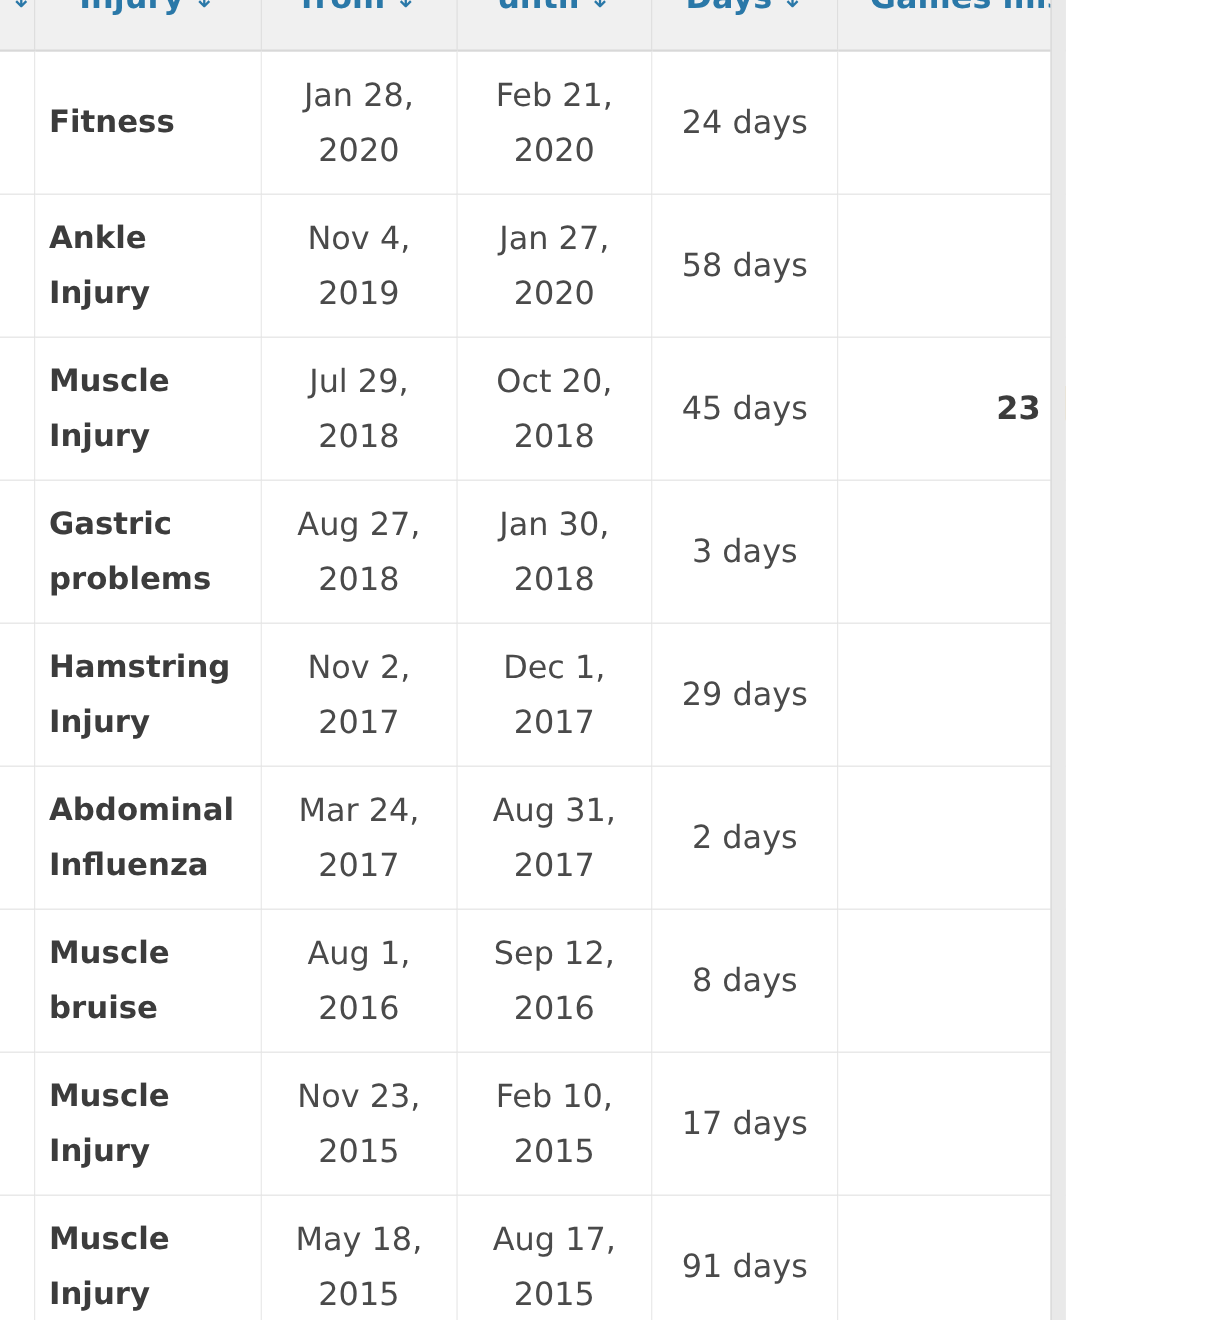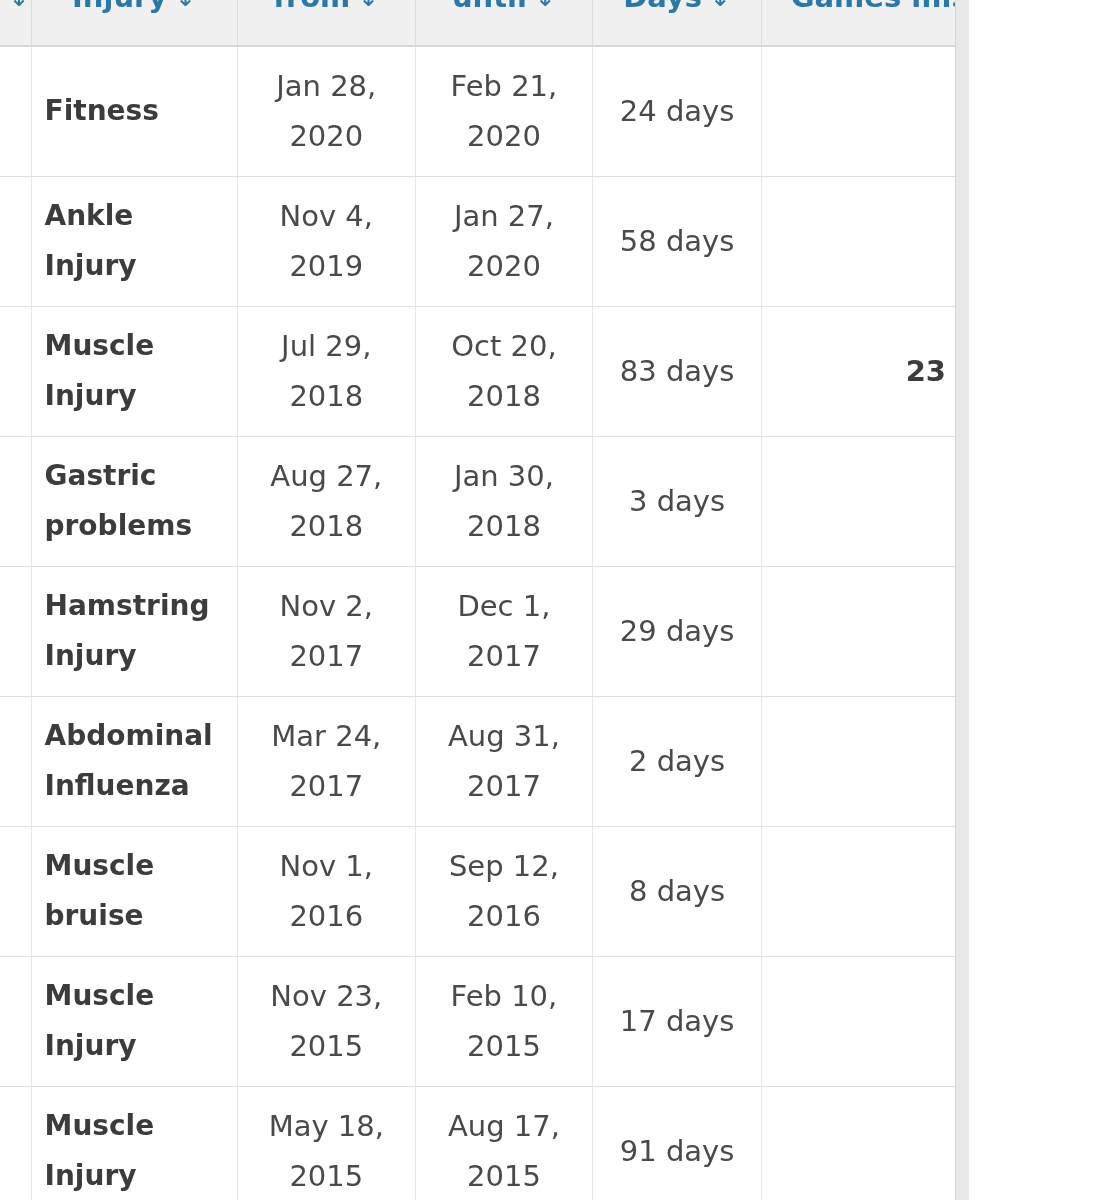--- a/index.html
+++ b/index.html
@@ -252,21 +252,21 @@
                 <path d="M11 32 C15 37 29 37 33 32" stroke="#9fb2dc" stroke-width="2.5" fill="none"></path>
               </svg>
             </div>
           </td>
         </tr>
         <tr>
           <td class="cell-idx"></td>
           <td class="cell-injury">Muscle Injury</td>
           <td class="cell-date">Jul 29, 2018</td>
           <td class="cell-date">Oct 20, 2018</td>
-          <td class="cell-days">83 days</td>
+          <td class="cell-days">45 days</td>
           <td class="cell-games">
             <div class="games-inner">
               <span class="games-count">23</span>
               <svg class="badge" viewBox="0 0 44 48" xmlns="http://www.w3.org/2000/svg">
                 <path d="M3 4 H41 V27 C41 38 33 44 22 47 C11 44 3 38 3 27 Z" fill="#e3b23c"></path>
                 <path d="M5.5 6.5 H21 V20 H5.5 Z" fill="#ffffff"></path>
                 <rect x="11.2" y="8" width="4.2" height="11" fill="#dc0a2d"></rect>
                 <rect x="7" y="11.5" width="12.5" height="4.2" fill="#dc0a2d"></rect>
                 <path d="M23 6.5 H38.5 V20 H23 Z" fill="#f2c500"></path>
                 <rect x="24.2" y="6.5" width="2.6" height="13.5" fill="#dc0a2d"></rect>
@@ -376,21 +376,21 @@
                 <path d="M33.8 22.5 H38.5 V28 C38.5 32 36.4 36 33.2 39 L29.1 41.3 C31 39.5 33.8 35.5 33.8 28 Z" fill="#004d98"></path>
                 <circle cx="22" cy="31.5" r="4.2" fill="#f2c500"></circle>
                 <circle cx="22" cy="31.5" r="2.1" fill="#a50044"></circle>
               </svg>
             </div>
           </td>
         </tr>
         <tr>
           <td class="cell-idx"></td>
           <td class="cell-injury">Muscle bruise</td>
-          <td class="cell-date">Nov 1, 2016</td>
+          <td class="cell-date">Aug 1, 2016</td>
           <td class="cell-date">Sep 12, 2016</td>
           <td class="cell-days">8 days</td>
           <td class="cell-games">
             <div class="games-inner">
               <span class="games-count">1</span>
               <svg class="badge" viewBox="0 0 44 48" xmlns="http://www.w3.org/2000/svg">
                 <path d="M3 4 H41 V27 C41 38 33 44 22 47 C11 44 3 38 3 27 Z" fill="#e3b23c"></path>
                 <path d="M5.5 6.5 H21 V20 H5.5 Z" fill="#ffffff"></path>
                 <rect x="11.2" y="8" width="4.2" height="11" fill="#dc0a2d"></rect>
                 <rect x="7" y="11.5" width="12.5" height="4.2" fill="#dc0a2d"></rect>

